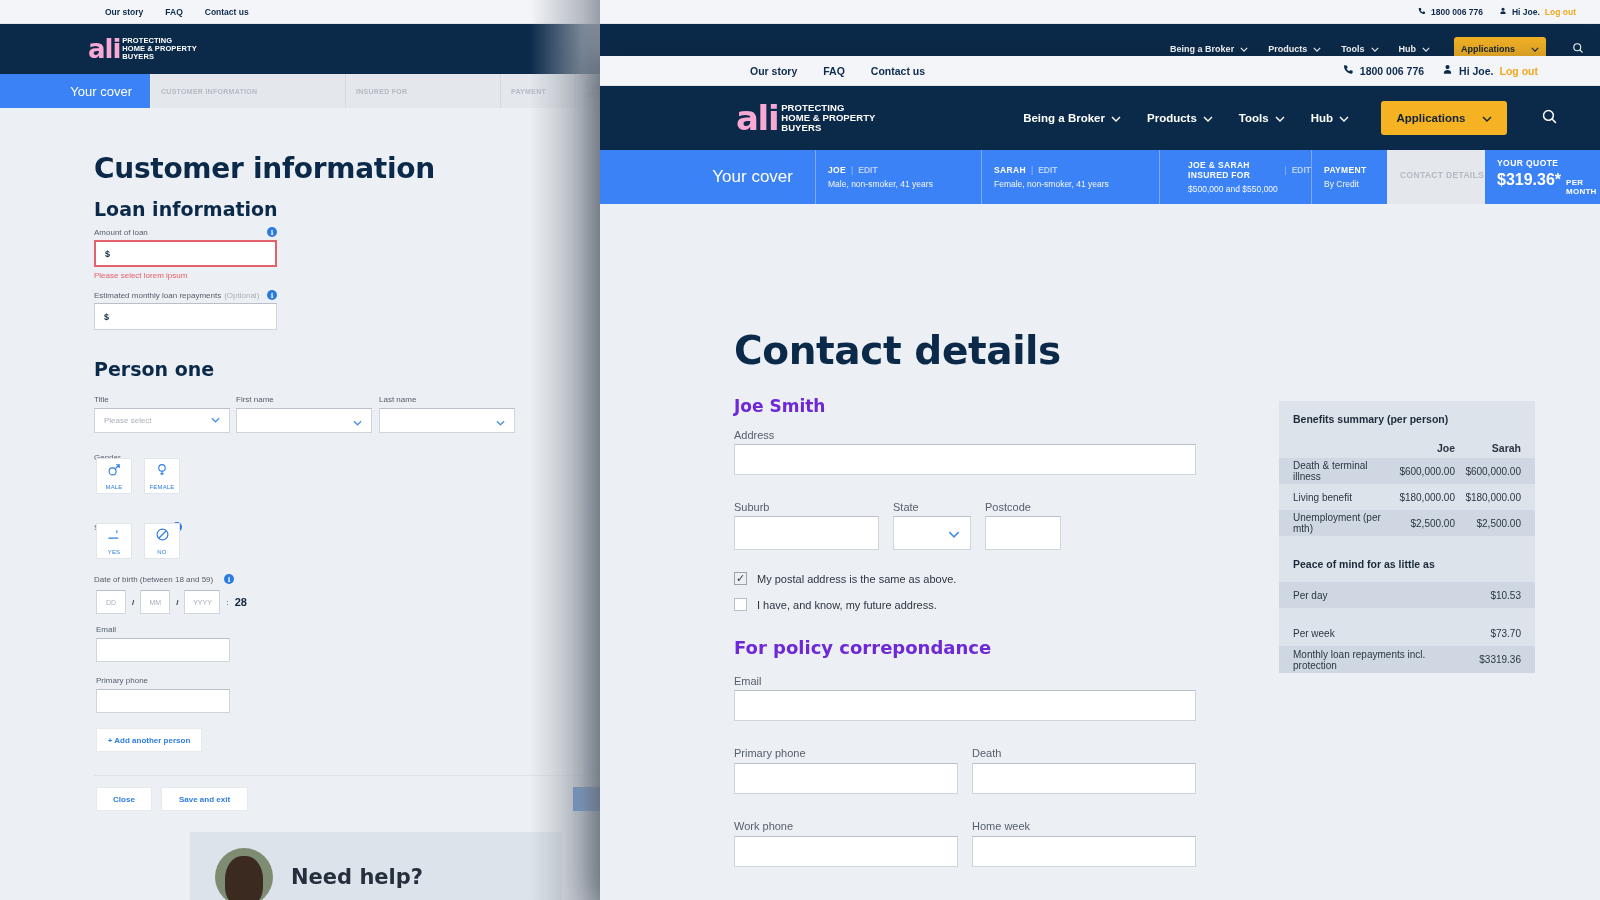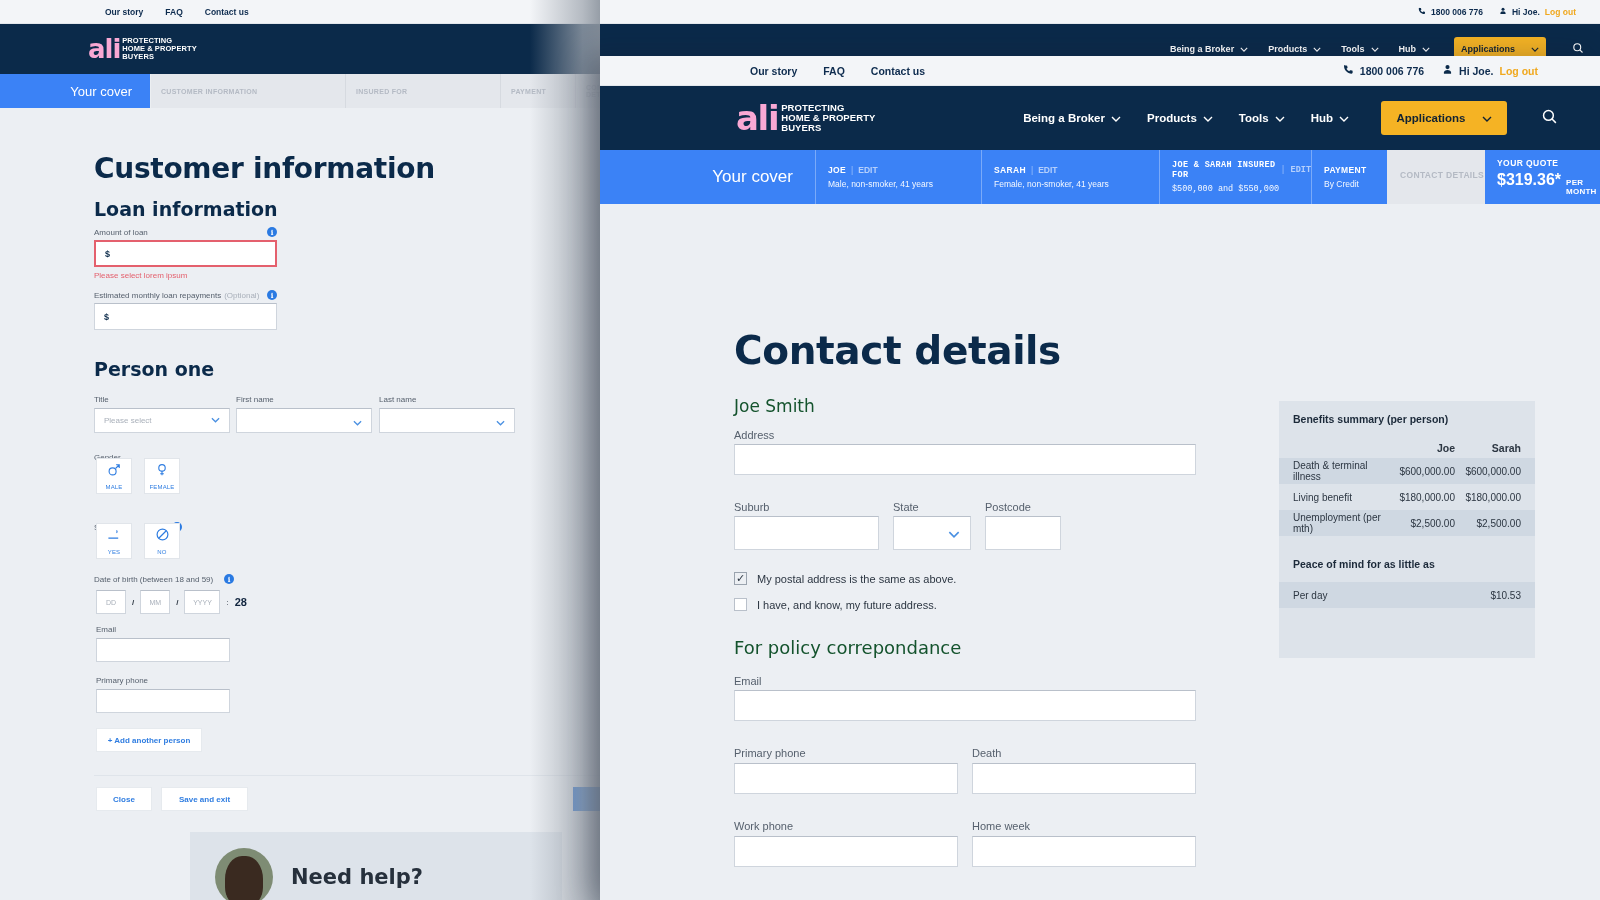--- a/index.html
+++ b/index.html
@@ -58,21 +58,21 @@
   .step-v { color: rgba(255,255,255,.95); }
   .step.inactive { background: #e4e7ec; color: #b4bac4; border-left-color: #e4e7ec; }
   .step.inactive .step-k { color: #b4bac4; }
   .step.quote .step-k { letter-spacing: .05em; }
   .quote-amount { font-weight: 800; }
   .quote-per { font-weight: 700; letter-spacing: .03em; }
 
   
   .h1 { color: #0b2a4a; font-weight: 800; letter-spacing: -.01em; font-family:"DejaVu Sans", sans-serif; }
   .h2 { color: #0b2a4a; font-weight: 800; font-family:"DejaVu Sans", sans-serif; }
-  .h3 { color: #14532d; font-weight: 400; font-family:"DejaVu Sans", sans-serif; }
+  .h3 { color: #6d28d9; font-weight: 700; font-family:"DejaVu Sans", sans-serif; }
   .flabel { color: #56606d; }
   .fopt { color: #a9b0ba; }
   .inp {
     background: #fff; border: 1px solid #cfd5dd; border-top-color:#b9c0ca;
     display: flex; align-items: center; color: #0b2a4a; font-weight: 700;
   }
   .inp.err { border: 2px solid #e4606d; }
   .errmsg { color: #e4606d; }
   .sel {
     background: #fff; border: 1px solid #cfd5dd; border-top-color:#b9c0ca;
@@ -476,21 +476,21 @@
 
       <div class="step" style="width:178px; padding-left:12px; gap:4px;">
         <div style="display:flex; align-items:center; gap:5px;">
           <span class="step-k">SARAH</span>
           <span style="color:rgba(255,255,255,.45);">|</span>
           <span class="step-edit">EDIT</span>
         </div>
         <span class="step-v">Female, non-smoker, 41 years</span>
       </div>
 
-      <div class="step" style="width:152px; padding-left:12px; gap:4px;font-family:Liberation Mono, monospace;">
+      <div class="step" style="width:152px; padding-left:28px; gap:4px;">
         <div style="display:flex; align-items:center; gap:5px;">
           <span class="step-k">JOE &amp; SARAH INSURED FOR</span>
           <span style="color:rgba(255,255,255,.45);">|</span>
           <span class="step-edit">EDIT</span>
         </div>
         <span class="step-v">$500,000 and $550,000</span>
       </div>
 
       <div class="step" style="width:76px; padding-left:12px; gap:4px;">
         <span class="step-k">PAYMENT</span>
@@ -583,18 +583,26 @@
           <span class="bval" style="width:66px;">$2,500.00</span>
           <span class="bval" style="width:66px;">$2,500.00</span>
         </div>
 
         <div class="btitle" style="font-size:10.5px; margin-top:22px; margin-bottom:9px;">Peace of mind for as little as</div>
 
         <div class="brow alt" style="height:26px; font-size:10px; margin:12px -14px; padding:0 14px;">
           <span class="bname">Per day</span>
           <span class="bval" style="width:60px;">$10.53</span>
         </div>
+        <div class="brow" style="height:26px; font-size:10px; margin:0 -14px; padding:0 14px;">
+          <span class="bname">Per week</span>
+          <span class="bval" style="width:60px;">$73.70</span>
+        </div>
+        <div class="brow alt" style="height:27px; font-size:10px; margin:0 -14px; padding:0 14px;">
+          <span class="bname">Monthly loan repayments incl. protection</span>
+          <span class="bval" style="width:60px;">$3319.36</span>
+        </div>
       </div>
 
     </div>
   </div>
 
 </div>
 
 </body></html>

